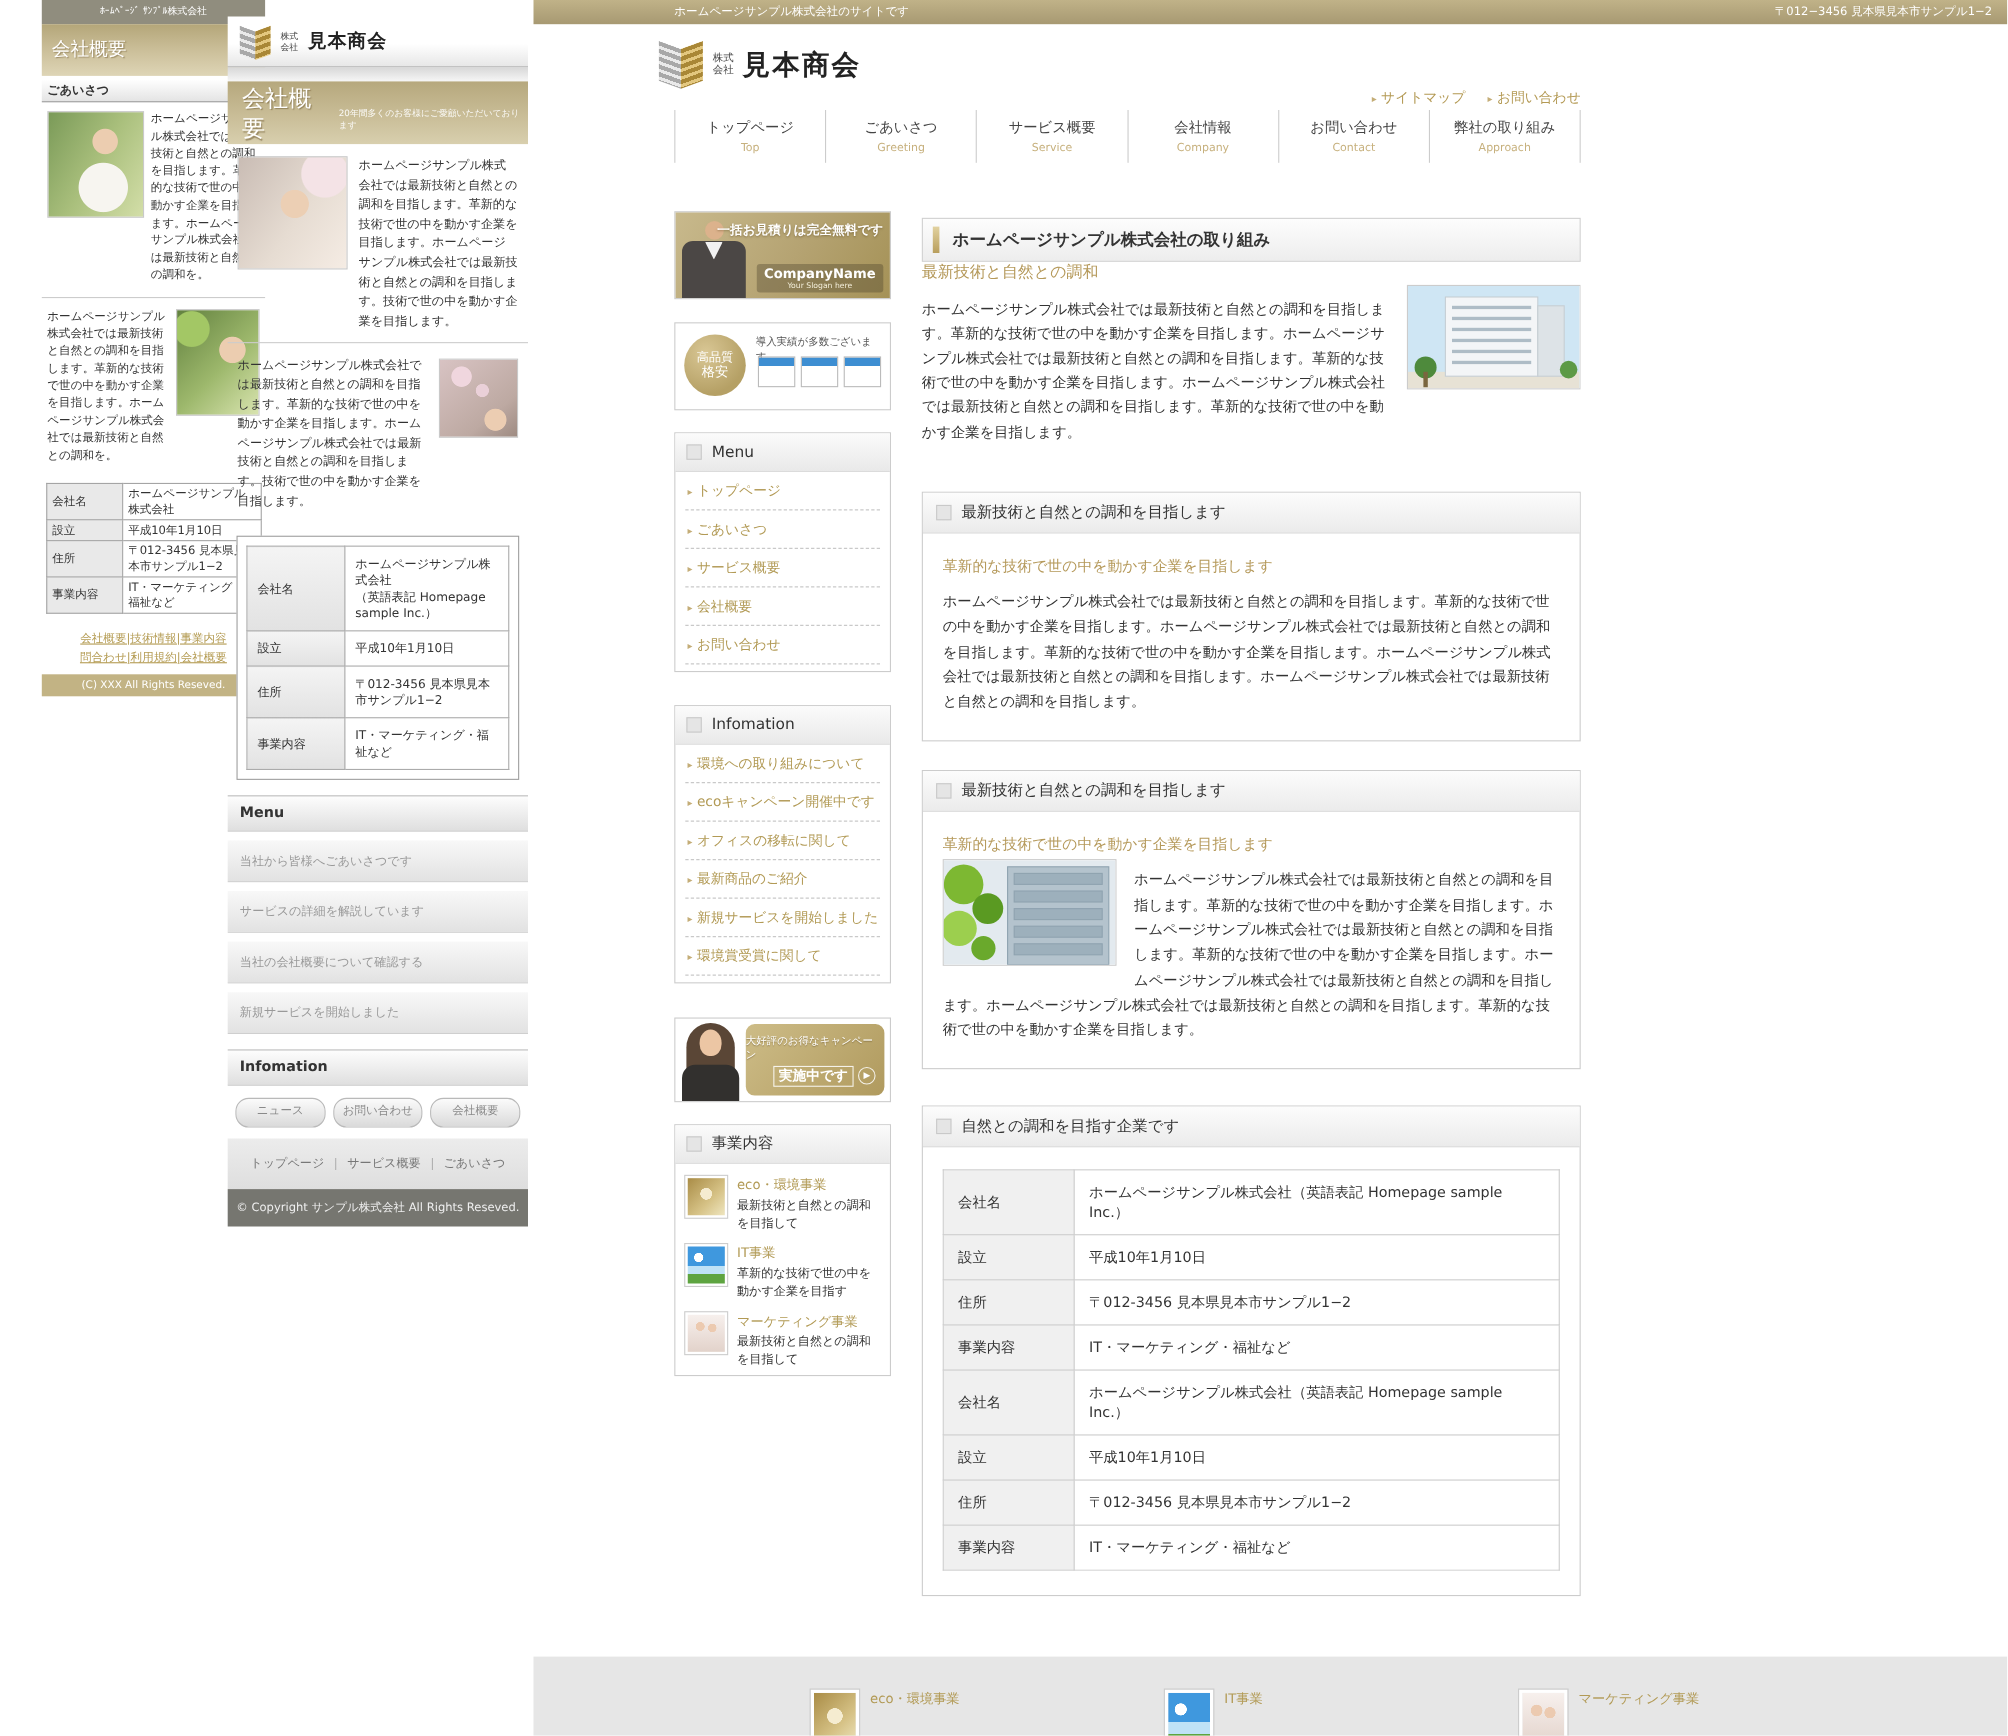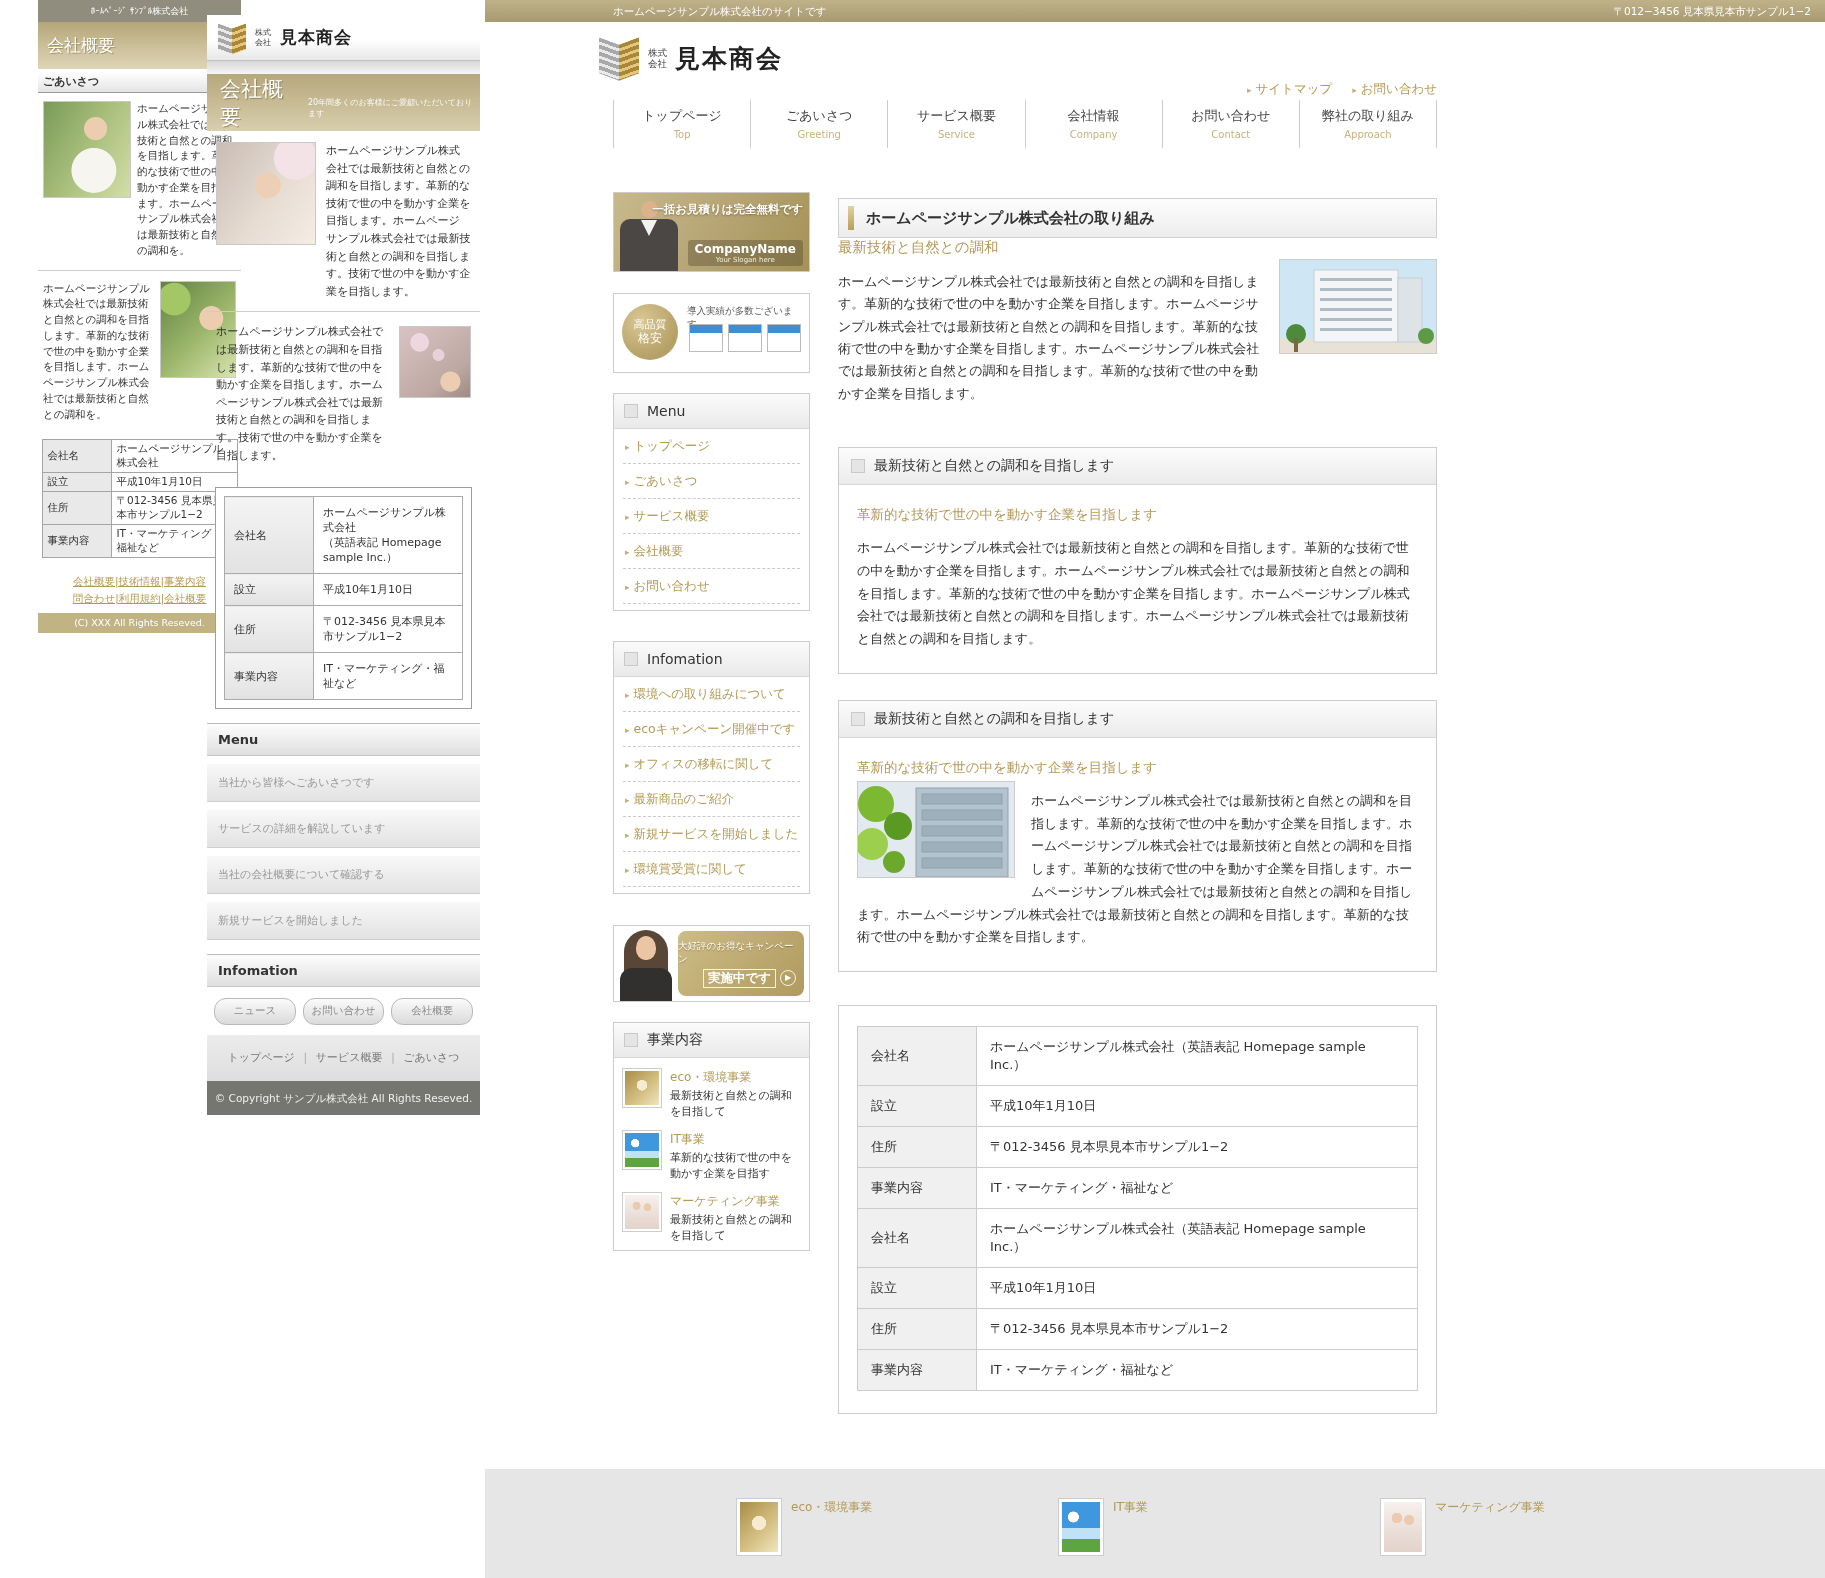--- a/index.html
+++ b/index.html
@@ -460,20 +460,24 @@
               <circle cx="18" cy="22" r="18" fill="#7db832"></circle>
               <circle cx="40" cy="44" r="14" fill="#5a9a22"></circle>
               <circle cx="14" cy="62" r="16" fill="#9ccf4e"></circle>
               <circle cx="36" cy="80" r="11" fill="#6aa92c"></circle>
             </svg>
             <p class="mn-box-p">ホームページサンプル株式会社では最新技術と自然との調和を目指します。革新的な技術で世の中を動かす企業を目指します。ホームページサンプル株式会社では最新技術と自然との調和を目指します。革新的な技術で世の中を動かす企業を目指します。ホームページサンプル株式会社では最新技術と自然との調和を目指します。ホームページサンプル株式会社では最新技術と自然との調和を目指します。革新的な技術で世の中を動かす企業を目指します。</p>
           </div>
         </div>
 
         <div class="mn-box mb3">
+          <div class="mn-box-h">
+            <span class="bullet"></span>
+            <span>自然との調和を目指す企業です</span>
+          </div>
           <div class="mn-box-body">
             <table class="mn-table">
               <tbody>
                   <tr>
                     <th>会社名</th>
                     <td>ホームページサンプル株式会社（英語表記 Homepage sample Inc.）</td>
                   </tr>
               <tr>
                     <th>設立</th>
                     <td>平成10年1月10日</td>

